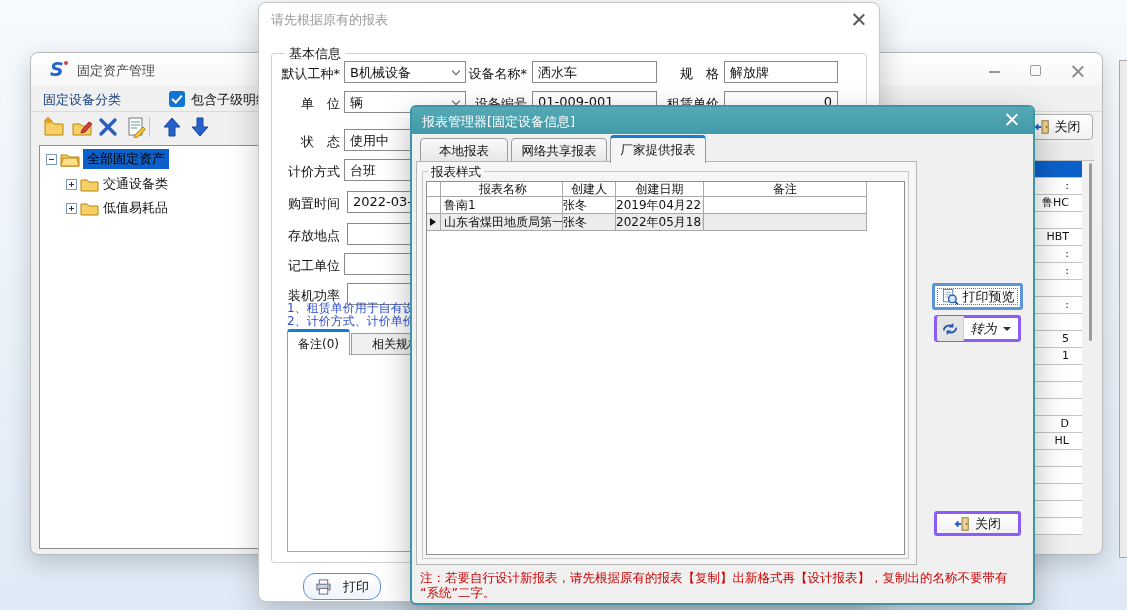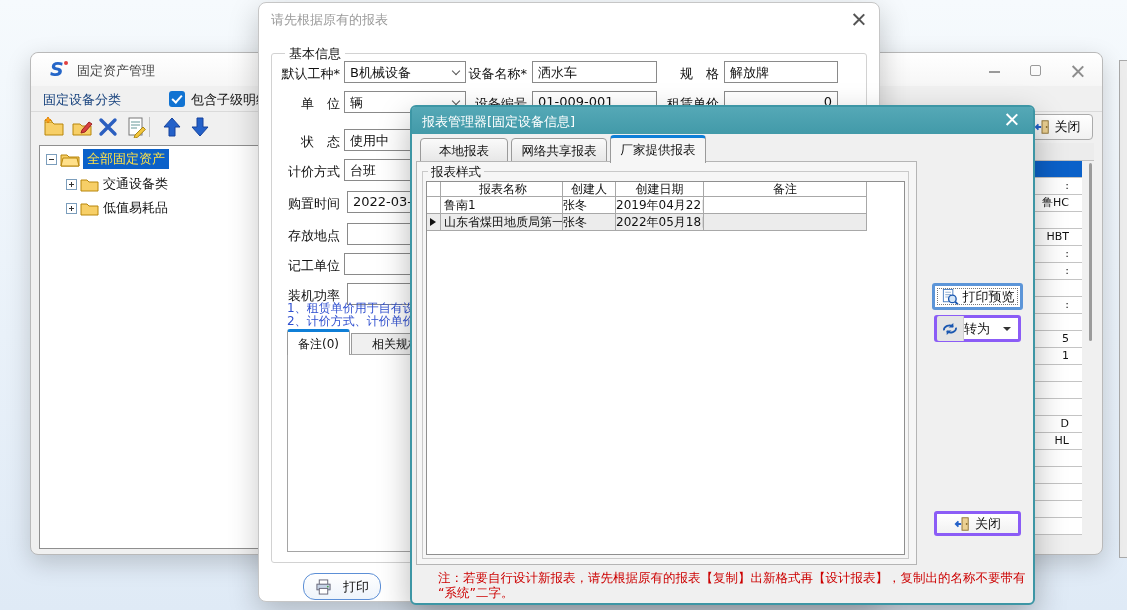--- a/index.html
+++ b/index.html
@@ -40,21 +40,21 @@
   .tb-sep { left:118px; top:4px; width:1px; height:20px; background:#c3c3c3; }
   .mw-closebtn { left:990px; top:1px; width:72px; height:26px; background:linear-gradient(#fff,#f1f1f1);
                  border:1px solid #ababab; border-radius:4px; display:flex; align-items:center;
                  justify-content:center; gap:5px; }
   .tree-panel { left:8px; top:92px; width:392px; height:404px; background:#fff;
                 border:1px solid #8f8f8f; }
   .trow { position:absolute; left:0; height:22px; display:flex; align-items:center; white-space:nowrap; }
   .togglebox { width:11px; height:11px; border:1px solid #7c9ebc; background:#fff; position:relative; }
   .togglebox:before, .togglebox.minus:before { content:""; position:absolute; left:2px; top:4px; width:5px; height:1px; background:#333; }
   .togglebox.plus:after { content:""; position:absolute; left:4px; top:2px; width:1px; height:5px; background:#333; }
-  .tree-label-sel { background:#0b61c9; color:#fde047; padding:1px 4px; }
+  .tree-label-sel { background:#0b61c9; color:#000000; padding:1px 4px; }
   .tree-label { padding:1px 4px; }
 
   
   .details { left:963px; top:90px; width:100px; height:406px; background:#f0f0f0; }
   .dhead { position:absolute; left:0; top:0; width:100%; height:18px; background:#ececec;
            border-bottom:1px solid #c0c0c0; }
   .dgrid { position:absolute; left:0; top:18px; width:88px; }
   .drow { height:17px; background:#fff; border-bottom:1px solid #c4c4c4;
           font-size:11px; line-height:15px; text-align:right; padding-right:13px;
           overflow:hidden; white-space:nowrap; }
@@ -121,26 +121,26 @@
   .rowmark { position:absolute; left:3px; top:4px; width:0; height:0;
              border-left:6px solid #111; border-top:4px solid transparent; border-bottom:4px solid transparent; }
   .rd-btn { position:absolute; display:flex; align-items:center; background:#fff;
             border:3px solid #8b5cf6; border-radius:3px; font-size:13px; }
   .btn-preview { left:520px; top:176px; width:91px; height:27px; border-color:#5c95d8;
             justify-content:center; gap:4px; }
   .btn-preview:after { content:""; position:absolute; inset:2px; border:1px dotted #777; }
   .btn-convert { left:522px; top:208px; width:87px; height:27px; }
   .conv-seg { width:27px; height:25px; background:#e4e4e4; border-right:1px solid #cfcfcf;
               display:flex; align-items:center; justify-content:center; border-radius:2px 0 0 2px;}
-  .conv-label { flex:1; text-align:left; }
+  .conv-label { flex:1; text-align:center;font-style:italic; }
   .caret { width:0; height:0; border-top:4px solid #333; border-left:4px solid transparent;
            border-right:4px solid transparent; margin-right:7px; }
   .btn-close-rd { left:522px; top:404px; width:87px; height:25px; background:linear-gradient(#fff,#f1f1f1);
             justify-content:center; gap:5px; }
-  .rd-note { position:absolute; left:8px; color:#c00; font-size:12.5px; white-space:nowrap;margin-left:18px; }
+  .rd-note { position:absolute; left:8px; color:#c00; font-size:12.5px; white-space:nowrap; }
   svg { display:block; }
 </style>
 </head>
 <body>
 
 <div class="abs sliver"></div>
 
 <div class="abs main-win">
   <div class="abs mw-title">
     <svg class="abs" style="left:16px;top:6px" width="24" height="21" viewBox="0 0 24 21">

